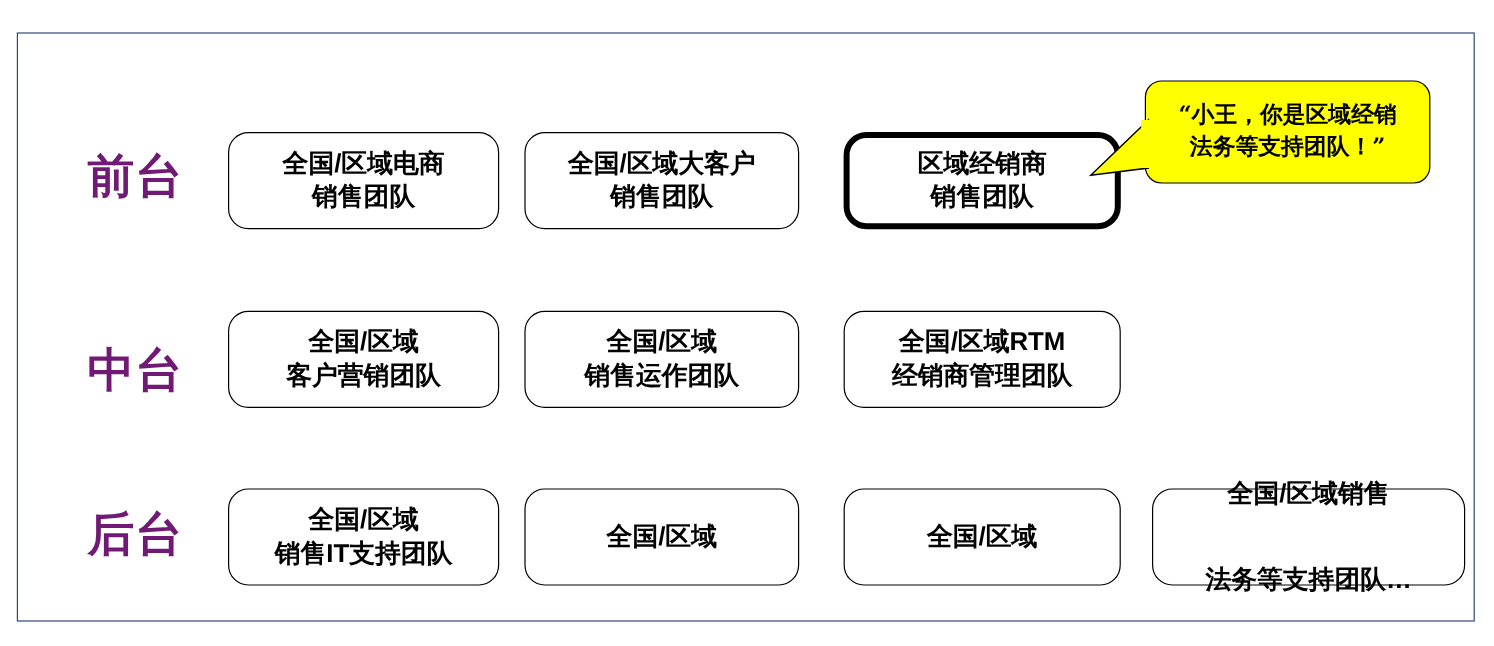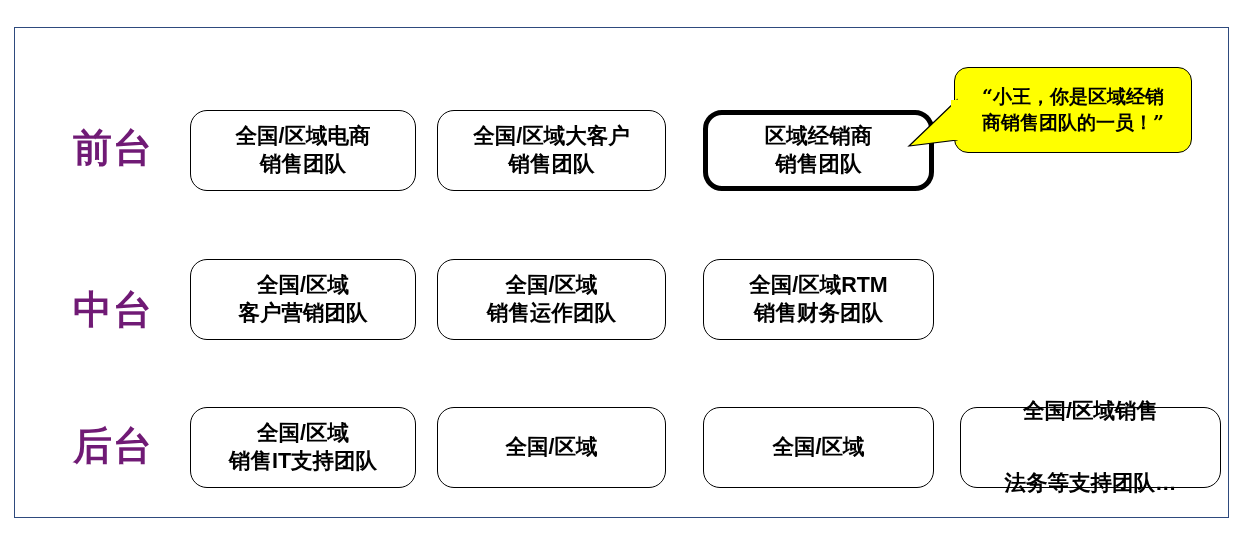--- a/index.html
+++ b/index.html
@@ -151,21 +151,21 @@
     <div class="box r1 c0">
       <span class="ln">全国/区域</span>
       <span class="ln">客户营销团队</span>
     </div>
     <div class="box r1 c1">
       <span class="ln">全国/区域</span>
       <span class="ln">销售运作团队</span>
     </div>
     <div class="box r1 c2">
       <span class="ln">全国/区域RTM</span>
-      <span class="ln">销售财务团队</span>
+      <span class="ln">经销商管理团队</span>
     </div>
 
     <div class="box r2 c0">
       <span class="ln">全国/区域</span>
       <span class="ln">销售IT支持团队</span>
     </div>
     <div class="box r2 c1">
       <span class="ln">全国/区域</span>
     </div>
     <div class="box r2 c2">
@@ -176,17 +176,17 @@
       <span class="ln">法务等支持团队…</span>
     </div>
 
     <svg id="bubble-tail" viewBox="0 0 70 70">
       <polygon points="52,12 52,52 4,58" fill="#FFFF00" stroke="#000000" stroke-width="1.2"></polygon>
       <rect x="46" y="12" width="10" height="40" fill="#FFFF00" stroke="none"></rect>
     </svg>
 
     <div id="bubble">
       <span class="ln">“小王，你是区域经销</span>
-      <span class="ln">商销售团队的一员！”</span>
+      <span class="ln">法务等支持团队！”</span>
     </div>
 
   </div>
 </div>
 
 </body></html>

